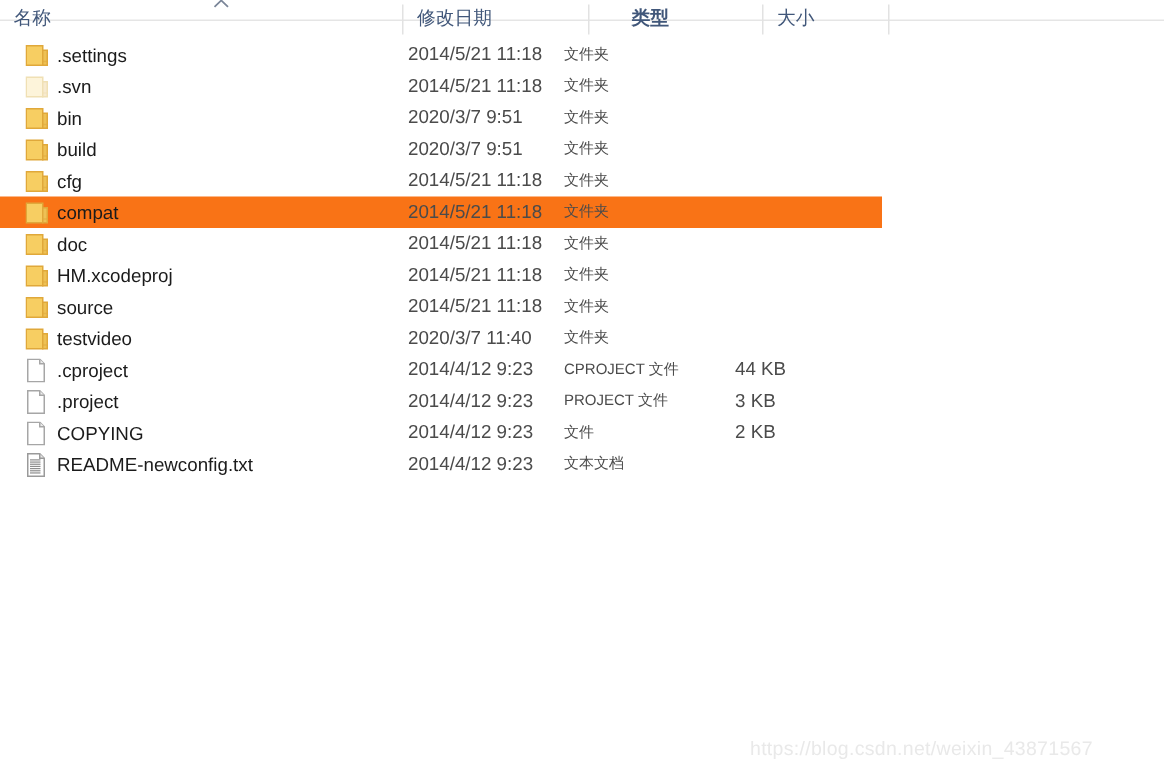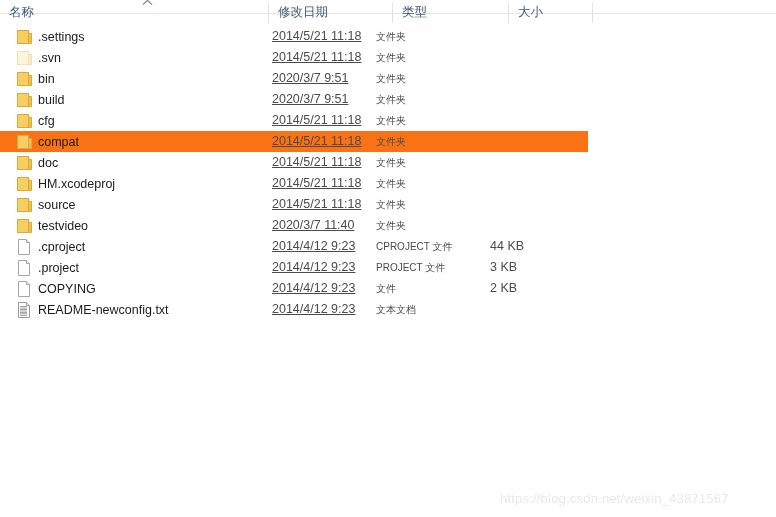--- a/index.html
+++ b/index.html
@@ -87,21 +87,20 @@
   }
   .cell-date {
     position: absolute;
     left: 272px;
     width: 118px;
     height: 21px;
     line-height: 21px;
     font-size: 12.5px;
     color: #4b4b4b;
     white-space: nowrap;
-    text-decoration: underline;
   }
   .cell-type {
     position: absolute;
     left: 376px;
     width: 110px;
     height: 21px;
     line-height: 21px;
     font-size: 10px;
     color: #4b4b4b;
     white-space: nowrap;
@@ -158,21 +157,21 @@
       <path d="M1 5.6 L5.5 1.3 L10 5.6" fill="none" stroke="#7b8699" stroke-width="1.2"></path>
     </svg>
   </div>
   <div class="col-sep" style="left:268px;"></div>
 
   <div class="col" style="left:269px;width:123px;">
     <span class="col-label">修改日期</span>
   </div>
   <div class="col-sep" style="left:392px;"></div>
 
-  <div class="col" style="left:393px;width:115px;">
+  <div class="col" style="left:412px;width:115px;font-weight:bold;">
     <span class="col-label">类型</span>
   </div>
   <div class="col-sep" style="left:508px;"></div>
 
   <div class="col" style="left:509px;width:83px;">
     <span class="col-label">大小</span>
   </div>
   <div class="col-sep" style="left:592px;"></div>
 </div>
 

